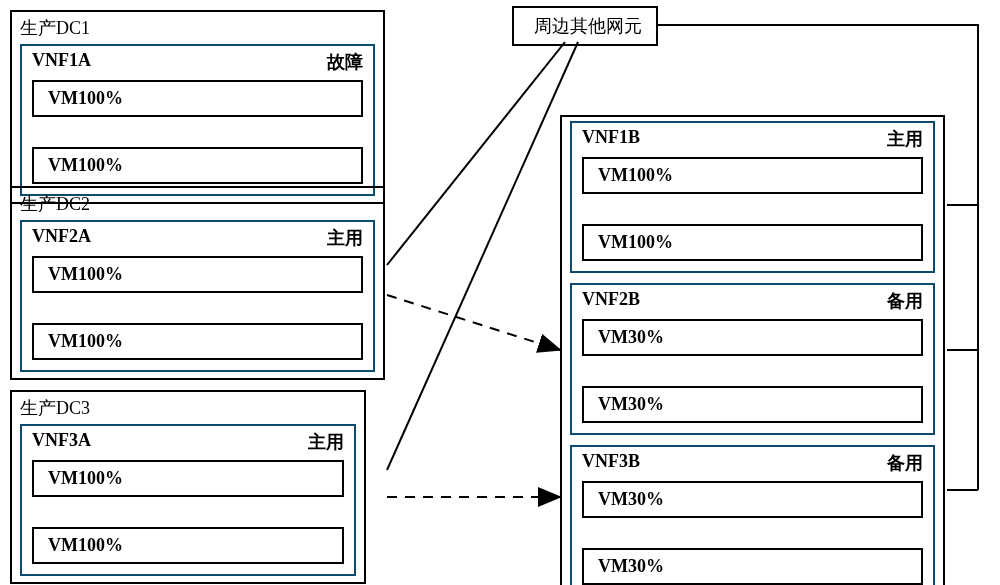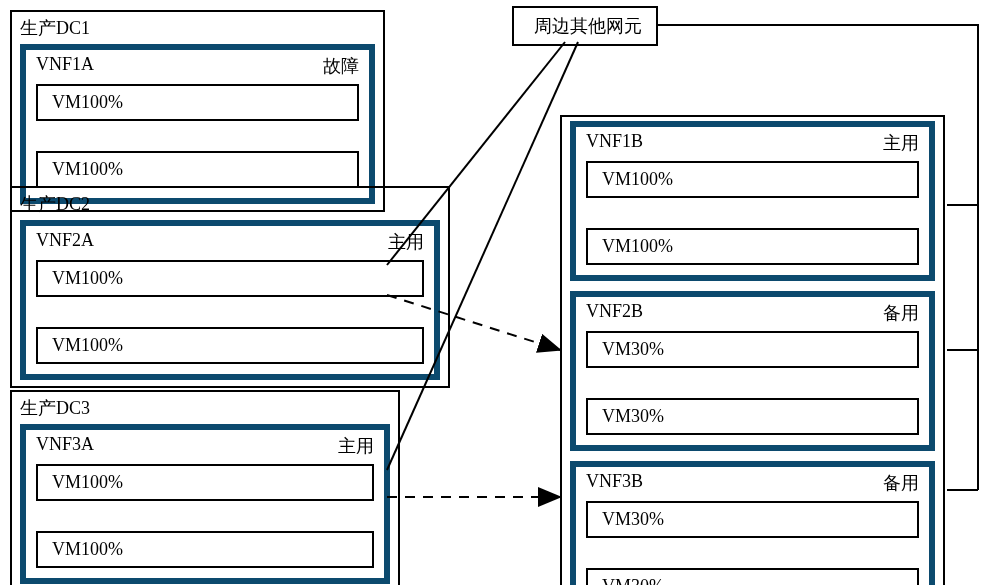--- a/index.html
+++ b/index.html
@@ -14,23 +14,24 @@
     .dc-box {
       position: absolute;
       border: 2px solid #000;
       padding: 4px 8px 6px 8px;
     }
     .dc-title {
       font-size: 18px;
       margin-bottom: 4px;
     }
     .vnf-box {
-      border: 6px solid #0c4a6e;
+      border: 2px solid #0c4a6e;
       padding: 4px 10px 10px 10px;
       margin-bottom: 10px;
+      font-weight: bold;
     }
     .vnf-box:last-child { margin-bottom: 0; }
     .vnf-header {
       display: flex;
       justify-content: space-between;
       font-size: 18px;
       margin-bottom: 6px;
     }
     .vm-row {
       display: flex;
@@ -69,35 +70,35 @@
       <span>VNF1A</span>
       <span>故障</span>
     </div>
     <div class="vm-row">
       <div class="vm-cell">VM100%</div>
       <div class="vm-cell">VM100%</div>
     </div>
   </div>
 </div>
 
-<div class="dc-box" style="left:10px; top:186px; width:440px;">
+<div class="dc-box" style="left:10px; top:186px; width:375px;">
   <div class="dc-title">生产DC2</div>
   <div class="vnf-box">
     <div class="vnf-header">
       <span>VNF2A</span>
       <span>主用</span>
     </div>
     <div class="vm-row">
       <div class="vm-cell">VM100%</div>
       <div class="vm-cell">VM100%</div>
     </div>
   </div>
 </div>
 
-<div class="dc-box" style="left:10px; top:390px; width:390px;">
+<div class="dc-box" style="left:10px; top:390px; width:356px;">
   <div class="dc-title">生产DC3</div>
   <div class="vnf-box">
     <div class="vnf-header">
       <span>VNF3A</span>
       <span>主用</span>
     </div>
     <div class="vm-row">
       <div class="vm-cell">VM100%</div>
       <div class="vm-cell">VM100%</div>
     </div>

